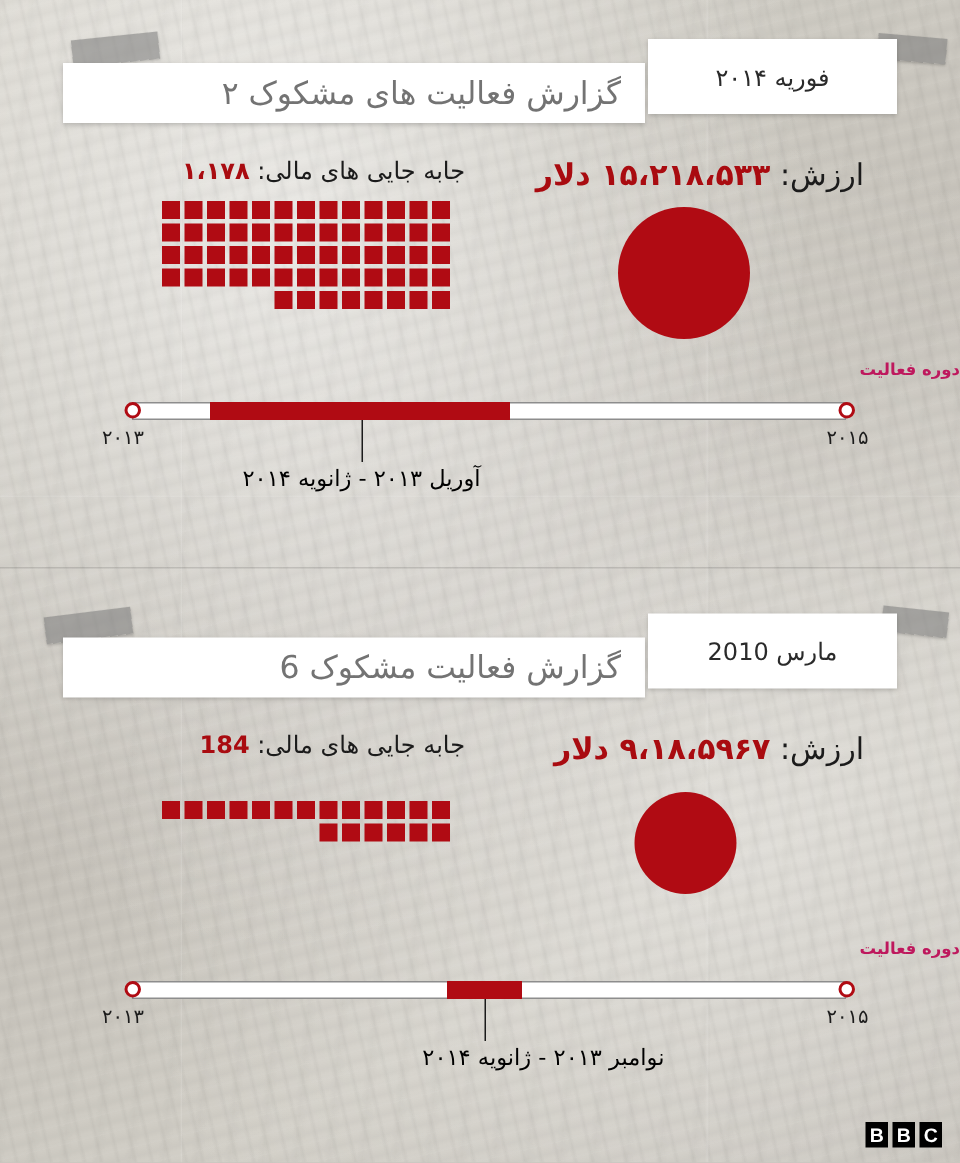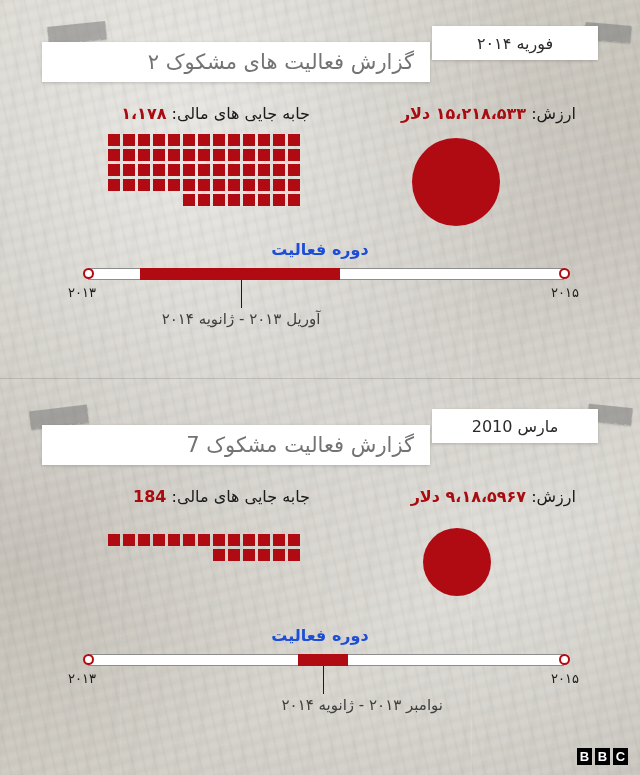--- a/index.html
+++ b/index.html
@@ -68,21 +68,21 @@
     font-size: 21px;
     font-weight: normal;
     color: #737373;
     direction: rtl;
     white-space: nowrap;
   }
 
   .date-tab {
     position: absolute;
     background: #ffffff;
-    height: 34px;
+    height: 50px;
     display: flex;
     align-items: center;
     justify-content: center;
     padding: 0 14px;
     box-sizing: border-box;
     box-shadow: 0 1px 3px rgba(0,0,0,0.18);
   }
   .date-tab .date {
     font-size: 16px;
     color: #2a2a2a;
@@ -97,21 +97,21 @@
     color: #1b1b1b;
     white-space: nowrap;
   }
   .label-line .num {
     color: #a90b10;
     font-weight: bold;
   }
   .value-line {
     position: absolute;
     direction: rtl;
-    font-size: 16px;
+    font-size: 20px;
     color: #1b1b1b;
     white-space: nowrap;
   }
   .value-line .amount {
     color: #a90b10;
     font-weight: bold;
   }
 
   
   .squares {
@@ -132,24 +132,23 @@
   .circle {
     position: absolute;
     border-radius: 50%;
     background: #b00b13;
   }
 
   
   .tl-heading {
     position: absolute;
     width: 100%;
-    text-align: center;
-    font-size: 16px;
+    font-size: 11px;
     font-weight: bold;
-    color: #1d4ed8;
+    color: #be185d;
     direction: rtl;
   }
   .tl-track {
     position: absolute;
     height: 12px;
     background: #ffffff;
     border: 1px solid #8d8d8d;
     box-sizing: border-box;
   }
   .tl-fill {
@@ -173,21 +172,21 @@
     direction: rtl;
   }
   .tl-pointer {
     position: absolute;
     width: 1px;
     background: #1b1b1b;
   }
   .tl-caption {
     position: absolute;
     font-size: 15px;
-    color: #404040;
+    color: #000000;
     direction: rtl;
     white-space: nowrap;
     text-align: center;
   }
 
   .divider {
     position: absolute;
     left: 0;
     width: 640px;
     height: 1px;
@@ -323,21 +322,21 @@
 </div>
 
 <div class="divider" style="top:378px;"></div>
 
 <div class="panel panel-2">
 
   <div class="tape" style="left:30px; top:26px; width:58px; height:18px; transform:rotate(-7deg);"></div>
   <div class="tape" style="left:588px; top:24px; width:44px; height:17px; transform:rotate(6deg);"></div>
 
   <div class="title-bar" style="left:42px; top:43px; width:388px;">
-    <span class="title">گزارش فعالیت مشکوک 7</span>
+    <span class="title">گزارش فعالیت مشکوک 6</span>
   </div>
 
   <div class="date-tab" style="left:432px; top:27px; width:166px;">
     <span class="date">مارس 2010</span>
   </div>
 
   <div class="label-line" style="right:330px; top:105px;">
     <span>جابه جایی های مالی:</span>
     <span class="num">184</span>
   </div>

